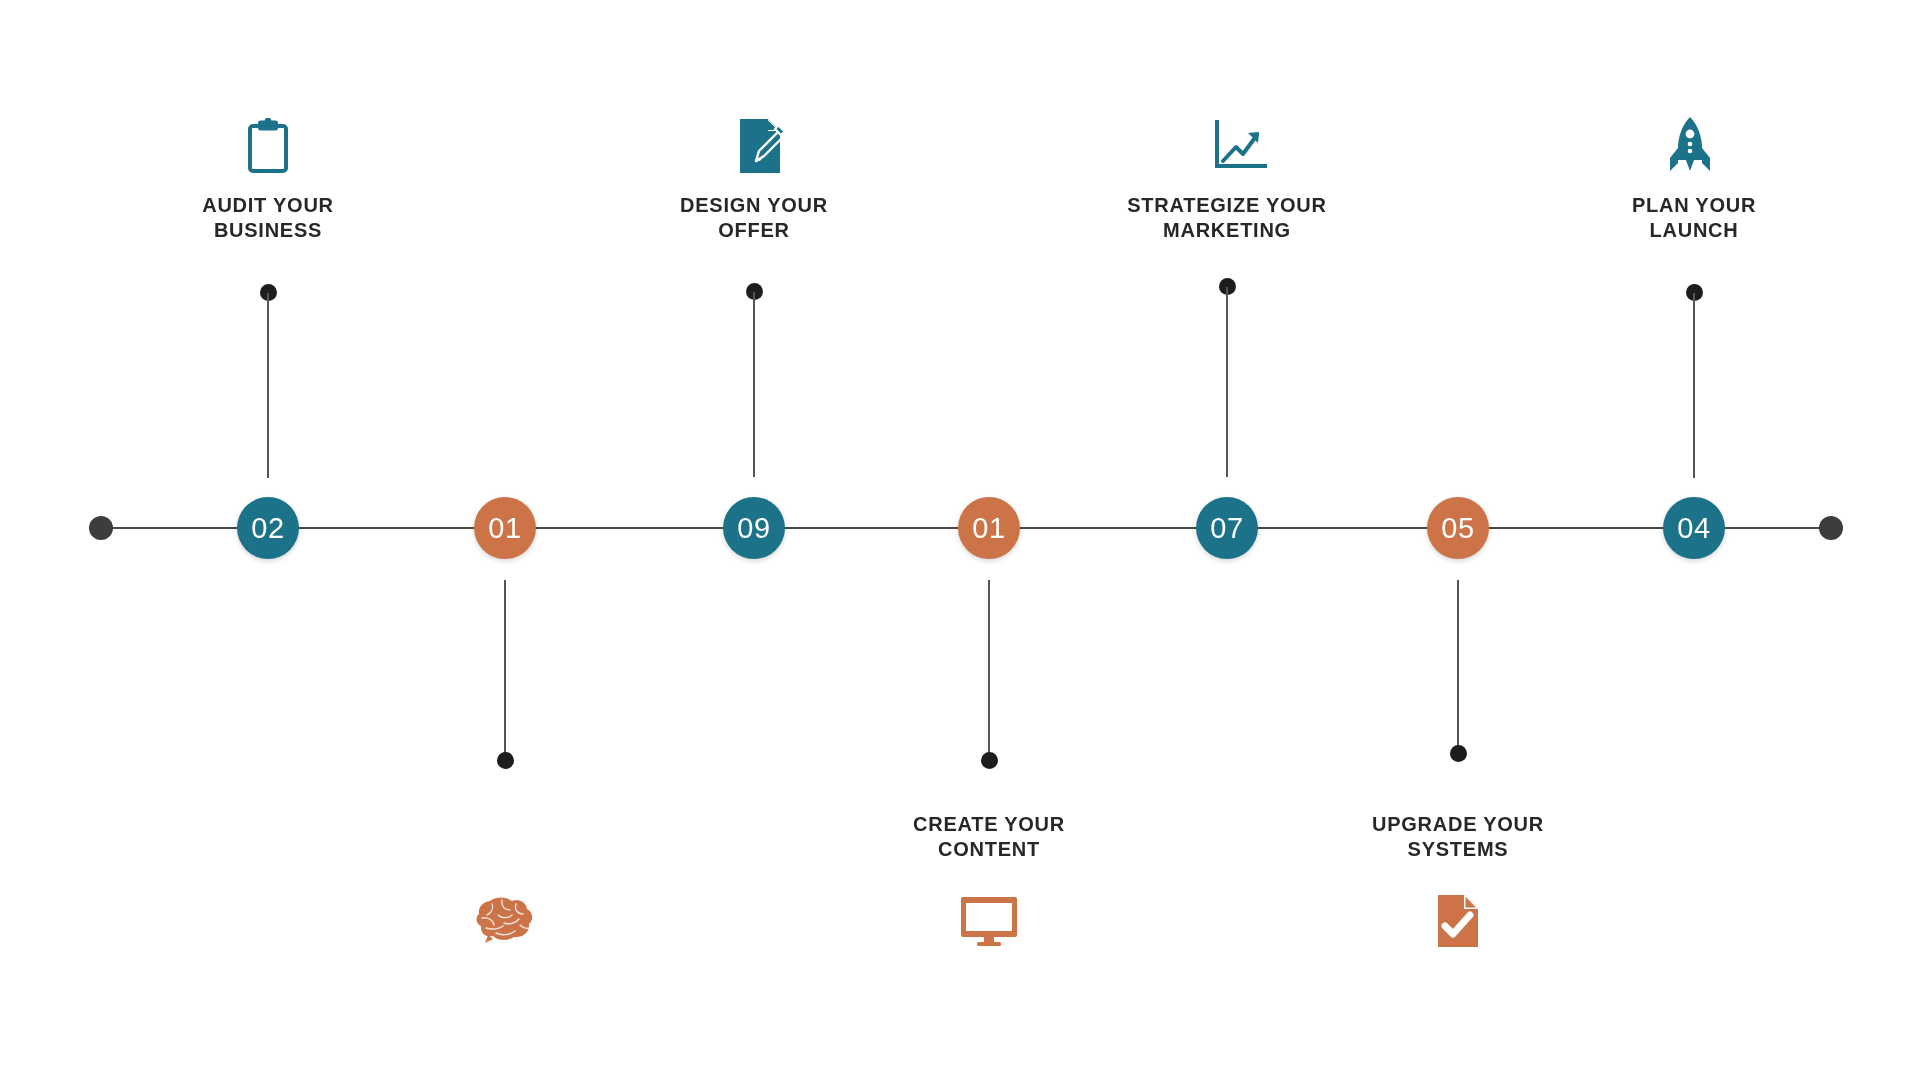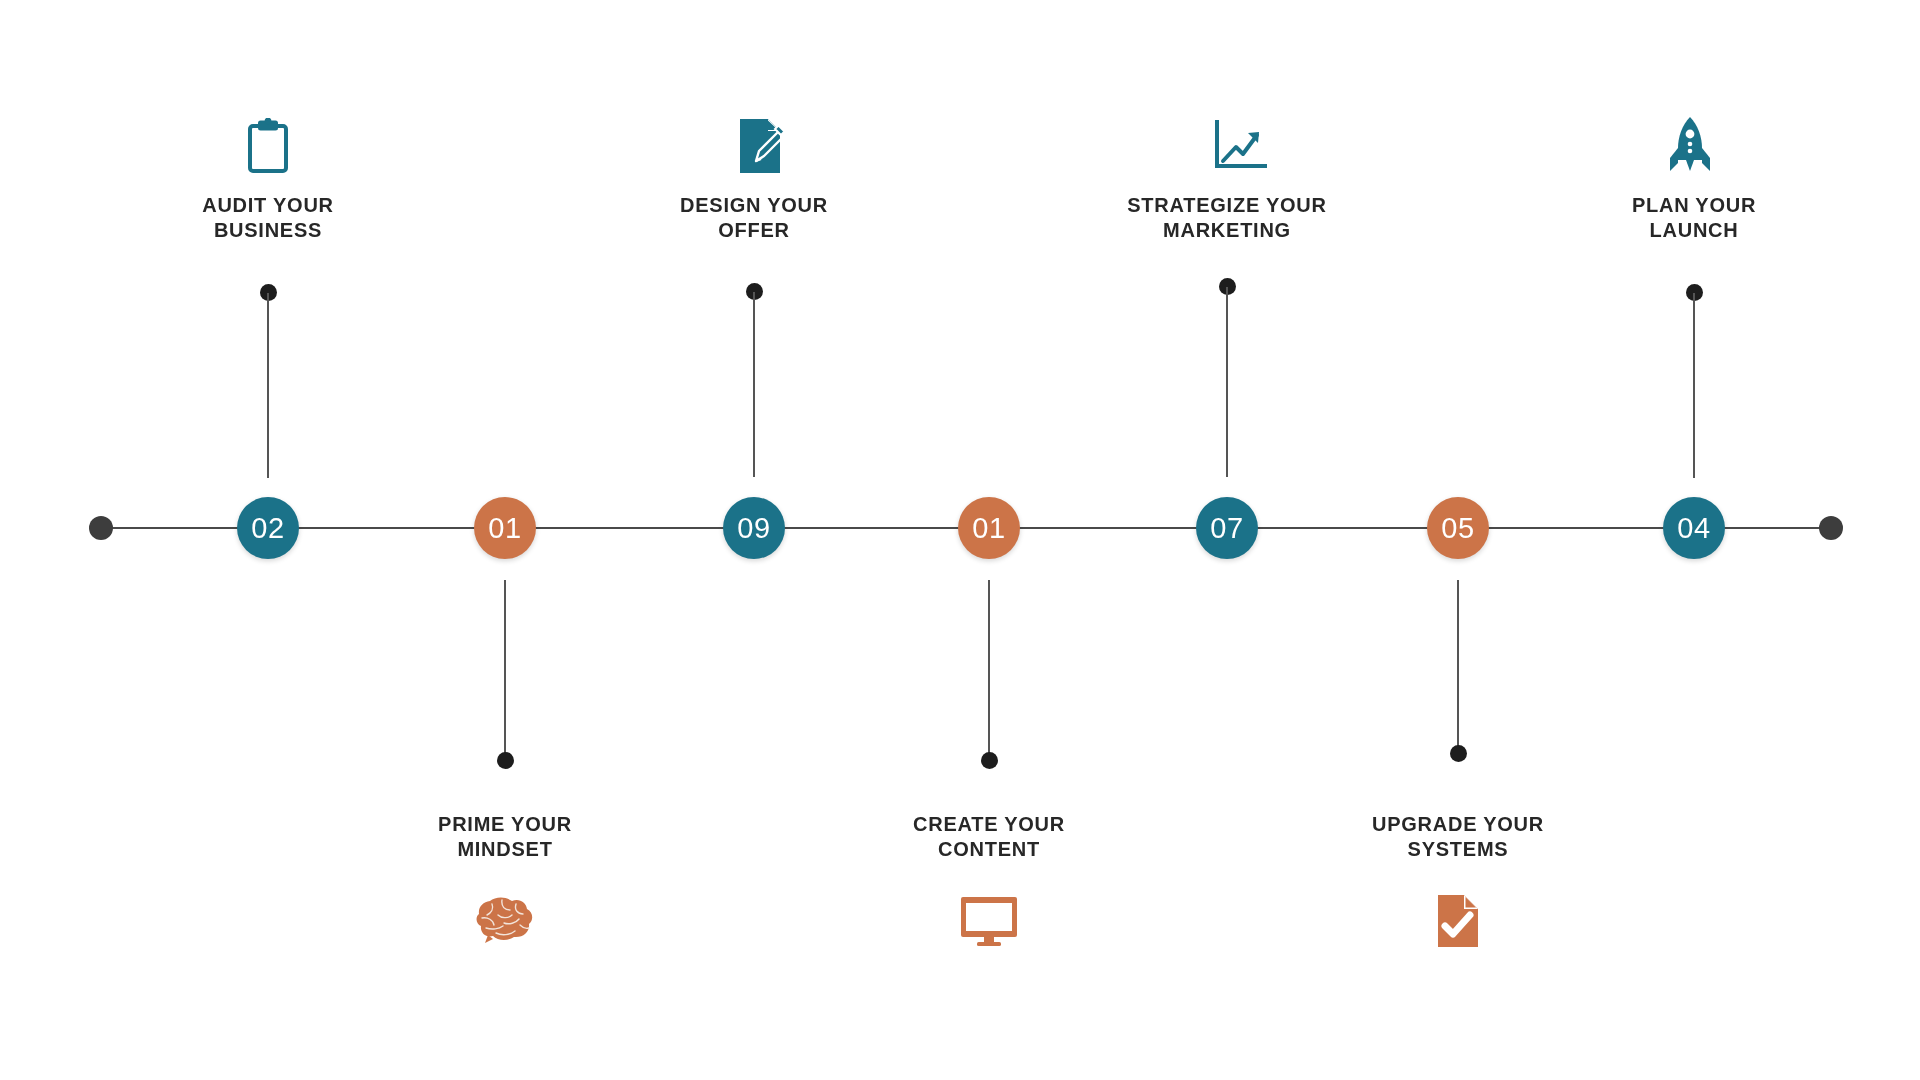--- a/index.html
+++ b/index.html
@@ -124,24 +124,20 @@
   <div class="stem" style="left:267px; top:293px; height:185px;"></div>
   <div class="node teal" style="left:237px;">
     <span>02</span>
   </div>
 
   <div class="node orange" style="left:474px;">
     <span>01</span>
   </div>
   <div class="stem" style="left:504px; top:580px; height:175px;"></div>
   <div class="stem-dot" style="left:497px; top:752px;"></div>
-  <div class="label" style="left:340px; top:812px;">
-    <div>PRIME YOUR</div>
-    <div>MINDSET</div>
-  </div>
   <div class="icon-box" style="left:455px; top:885px;">
     <svg width="62" height="52" viewBox="0 0 62 52">
       <path d="M16 6 C9 7 4 12 5 19 C1 22 2 29 7 31 C6 38 12 43 19 41
                C24 46 34 46 40 42 C49 43 56 37 55 29 C60 25 59 17 53 14
                C52 7 45 3 38 6 C31 1 21 2 16 6 Z" fill="#CC7448"></path>
       <path d="M14 40 L11 48 L19 44 Z" fill="#CC7448"></path>
       <g stroke="#f2e4da" stroke-width="1.4" fill="none" stroke-linecap="round">
         <path d="M18 9 C20 14 17 18 13 20"></path>
         <path d="M28 5 C27 12 31 15 36 15"></path>
         <path d="M42 9 C40 15 44 19 49 19"></path>

